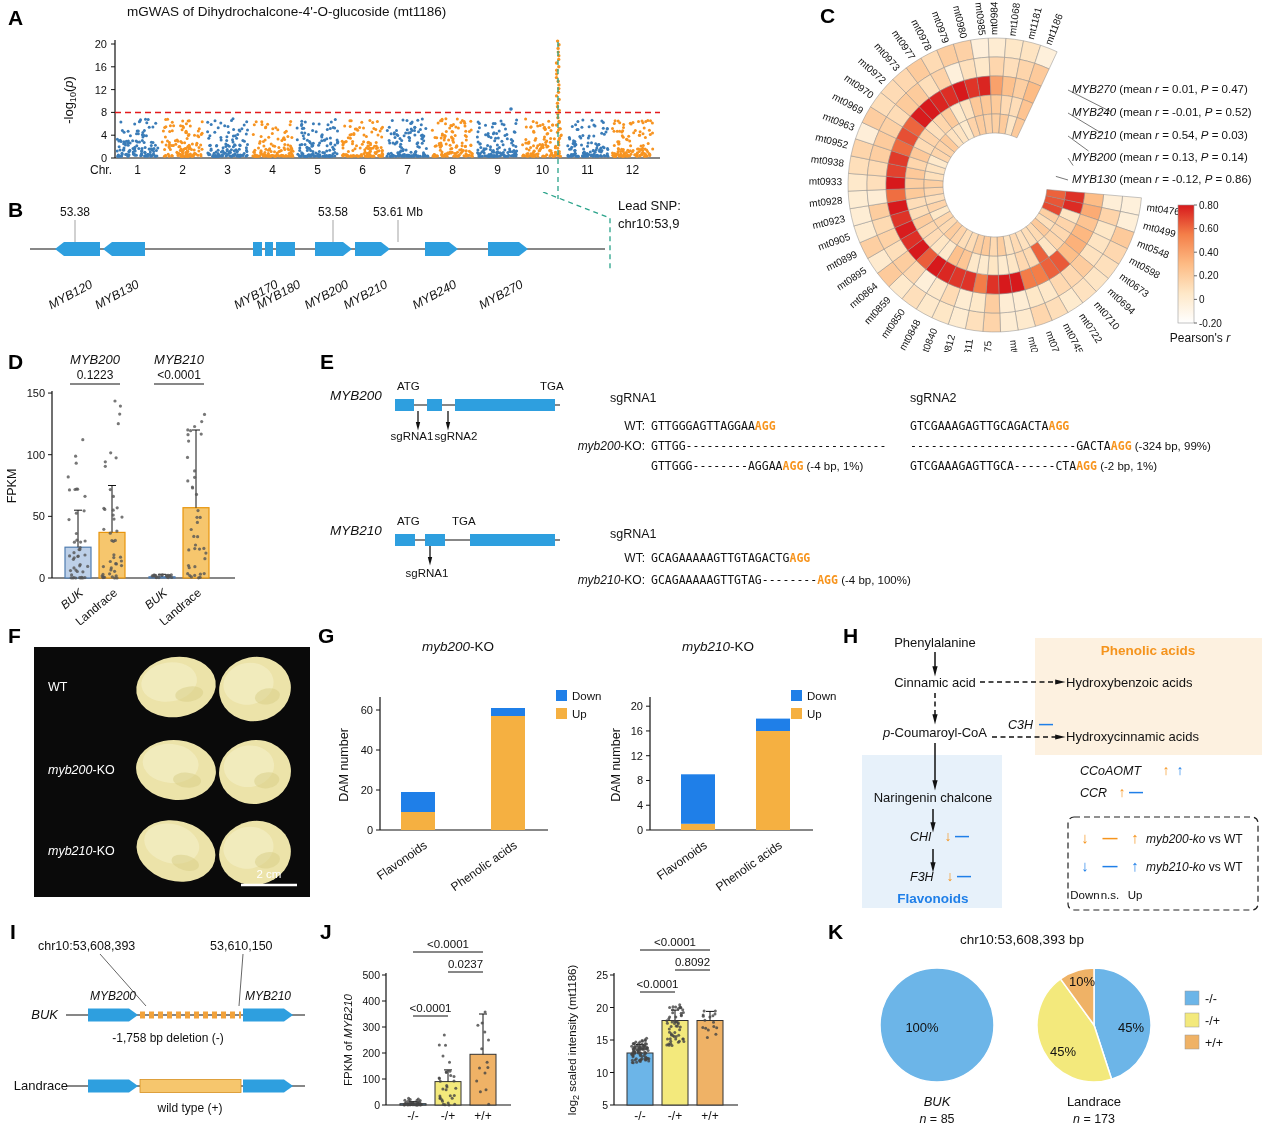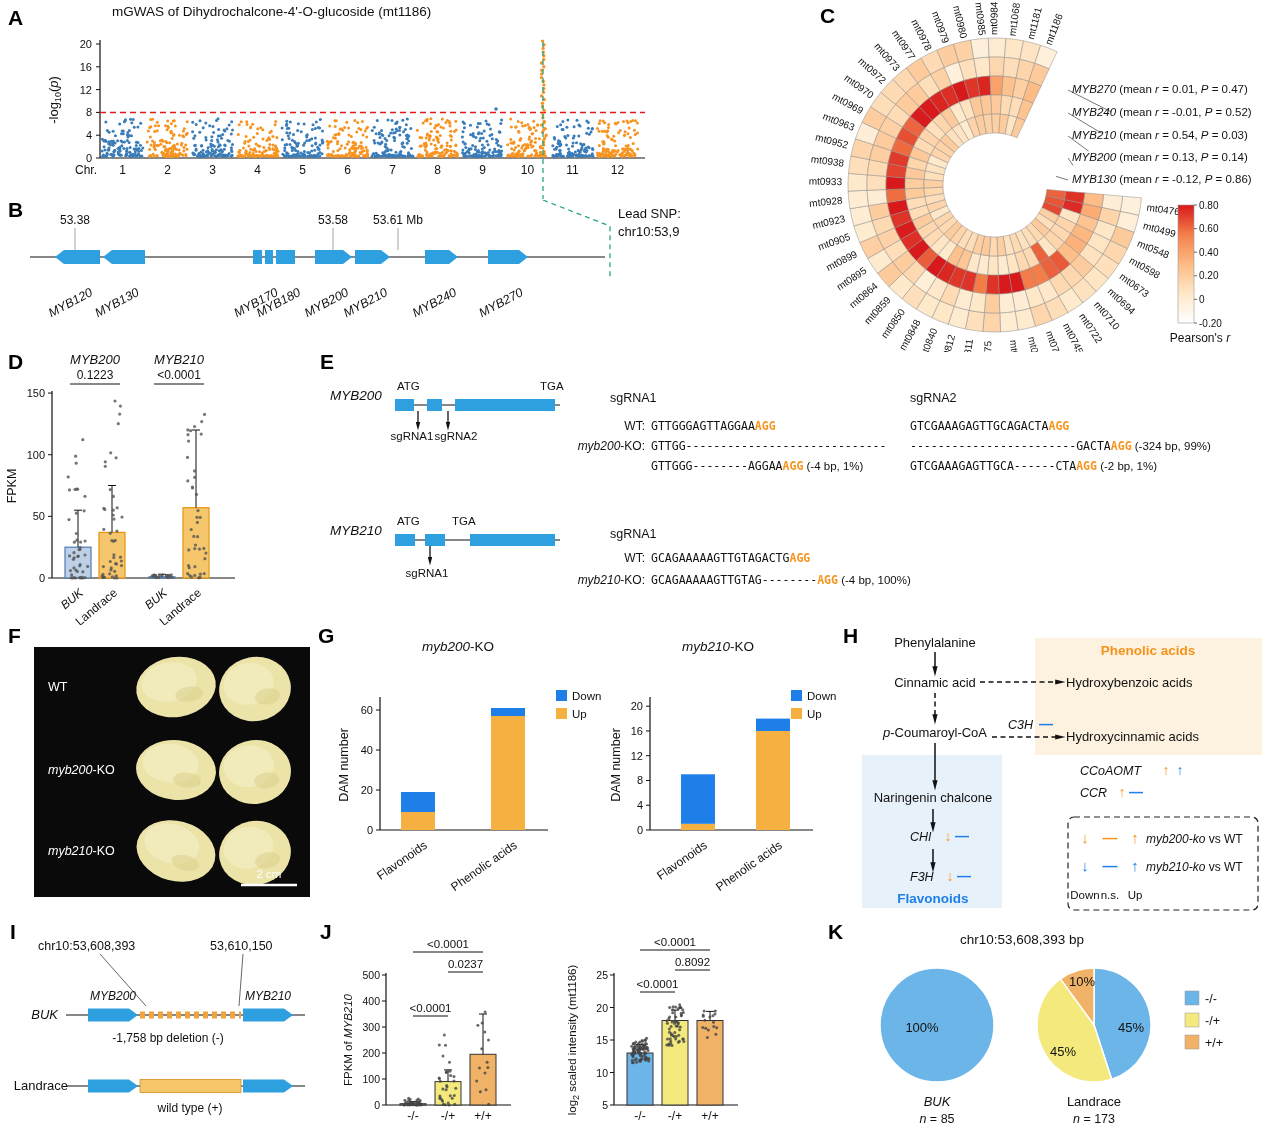--- a/index.html
+++ b/index.html
@@ -17,21 +17,21 @@
   <div class="plabel" style="left:820px;top:4px">C</div>
   <div class="plabel" style="left:8px;top:350px">D</div>
   <div class="plabel" style="left:320px;top:350px">E</div>
   <div class="plabel" style="left:8px;top:624px">F</div>
   <div class="plabel" style="left:318px;top:624px">G</div>
   <div class="plabel" style="left:843px;top:624px">H</div>
   <div class="plabel" style="left:10px;top:920px">I</div>
   <div class="plabel" style="left:320px;top:920px">J</div>
   <div class="plabel" style="left:828px;top:920px">K</div>
 
-  <div class="panel" style="left:0;top:0"><svg id="svgA" width="680" height="200">
+  <div class="panel" style="left:15px;top:0"><svg id="svgA" width="680" height="200">
         <text x="112" y="16" font-size="13.5" text-anchor="start" fill="#111">mGWAS of Dihydrochalcone-4'-O-glucoside (mt1186)</text>
         <line x1="100" y1="40" x2="100" y2="158" stroke="#111" stroke-width="1.2"></line>
         <line x1="100" y1="158" x2="645" y2="158" stroke="#111" stroke-width="1.2"></line>
         <line x1="96" y1="158" x2="100" y2="158" stroke="#111"></line>
         <text x="92" y="162" font-size="11" text-anchor="end" fill="#111">0</text>
         <line x1="96" y1="135.2" x2="100" y2="135.2" stroke="#111"></line>
         <text x="92" y="139.2" font-size="11" text-anchor="end" fill="#111">4</text>
         <line x1="96" y1="112.4" x2="100" y2="112.4" stroke="#111"></line>
         <text x="92" y="116.4" font-size="11" text-anchor="end" fill="#111">8</text>
         <line x1="96" y1="89.6" x2="100" y2="89.6" stroke="#111"></line>
@@ -1517,21 +1517,21 @@
         <circle cx="543.8" cy="66.7" r="1.7" fill="#f79421"></circle>
         <circle cx="541.5" cy="63.0" r="1.7" fill="#f79421"></circle>
         <circle cx="543.7" cy="59.4" r="1.7" fill="#f79421"></circle>
         <circle cx="543.8" cy="55.7" r="1.7" fill="#f79421"></circle>
         <circle cx="543.3" cy="52.1" r="1.7" fill="#f79421"></circle>
         <circle cx="543.1" cy="48.4" r="1.7" fill="#f79421"></circle>
         <circle cx="544.0" cy="44.8" r="1.7" fill="#f79421"></circle>
         <circle cx="542.6" cy="41.1" r="1.7" fill="#f79421"></circle>
         <line x1="543" y1="42" x2="543" y2="199" stroke="#2aa38a" stroke-width="1.3" stroke-dasharray="5 4"></line>
       </svg></div>
-  <div class="panel" style="left:0;top:200px"><svg id="svgB" width="680" height="145">
+  <div class="panel" style="left:0;top:192px"><svg id="svgB" width="680" height="145">
         <line x1="30" y1="57" x2="605" y2="57" stroke="#111" stroke-width="1.2"></line>
         <text x="75" y="24" font-size="12" text-anchor="middle" fill="#111">53.38</text>
         <line x1="75" y1="28" x2="75" y2="50" stroke="#999" stroke-width="0.9"></line>
         <text x="333" y="24" font-size="12" text-anchor="middle" fill="#111">53.58</text>
         <line x1="333" y1="28" x2="333" y2="50" stroke="#999" stroke-width="0.9"></line>
         <text x="398" y="24" font-size="12" text-anchor="middle" fill="#111">53.61 Mb</text>
         <line x1="398" y1="28" x2="398" y2="50" stroke="#999" stroke-width="0.9"></line>
         <polygon points="100,50 64,50 55,57 64,64 100,64" fill="#2e9fdf"></polygon>
         <text x="93.5" y="95" font-size="12.5" text-anchor="end" fill="#111" font-style="italic" transform="rotate(-28 93.5 95)">MYB120</text>
         <polygon points="145,50 112,50 103,57 112,64 145,64" fill="#2e9fdf"></polygon>

